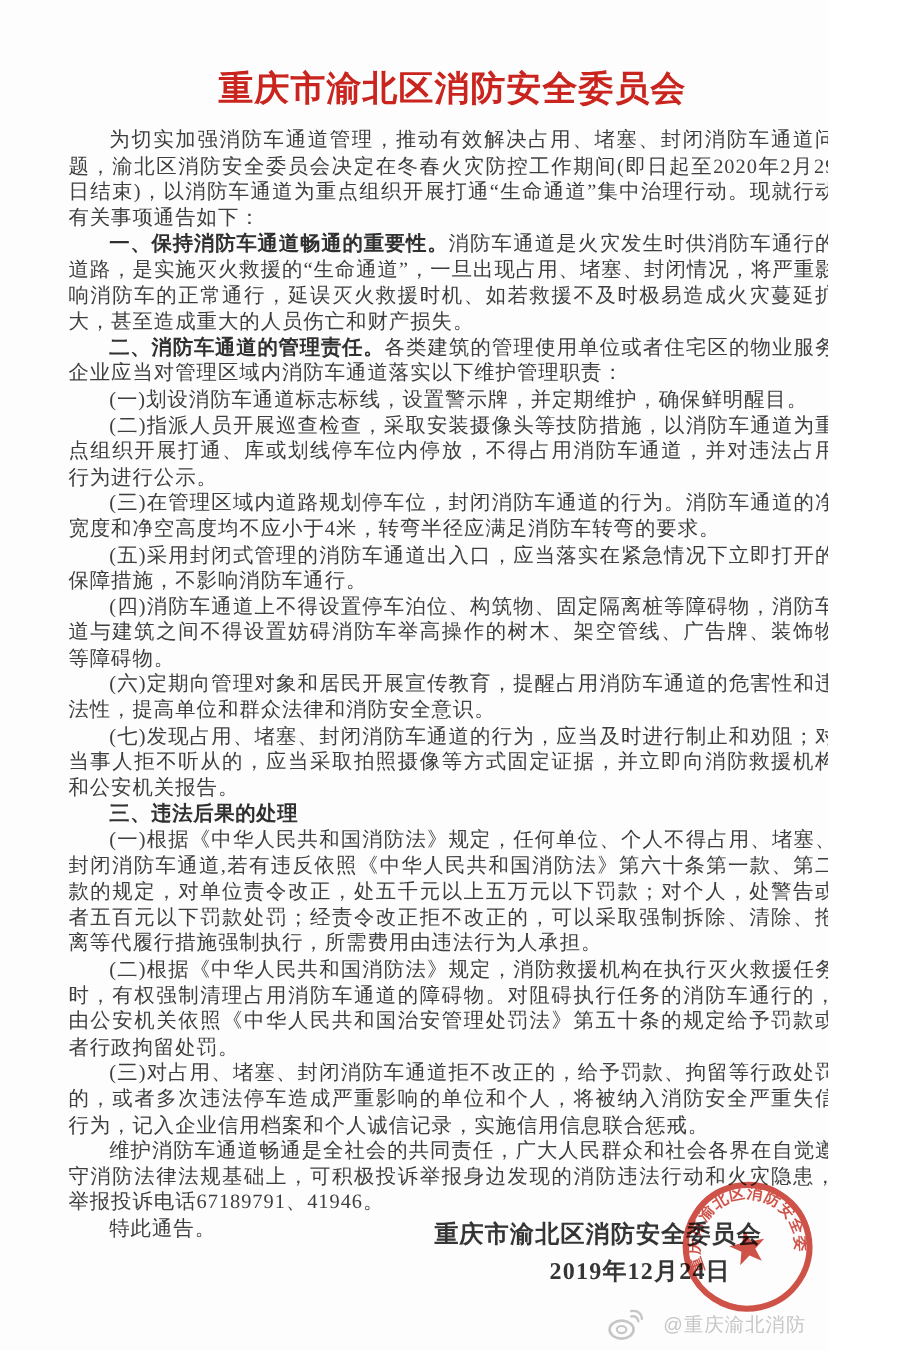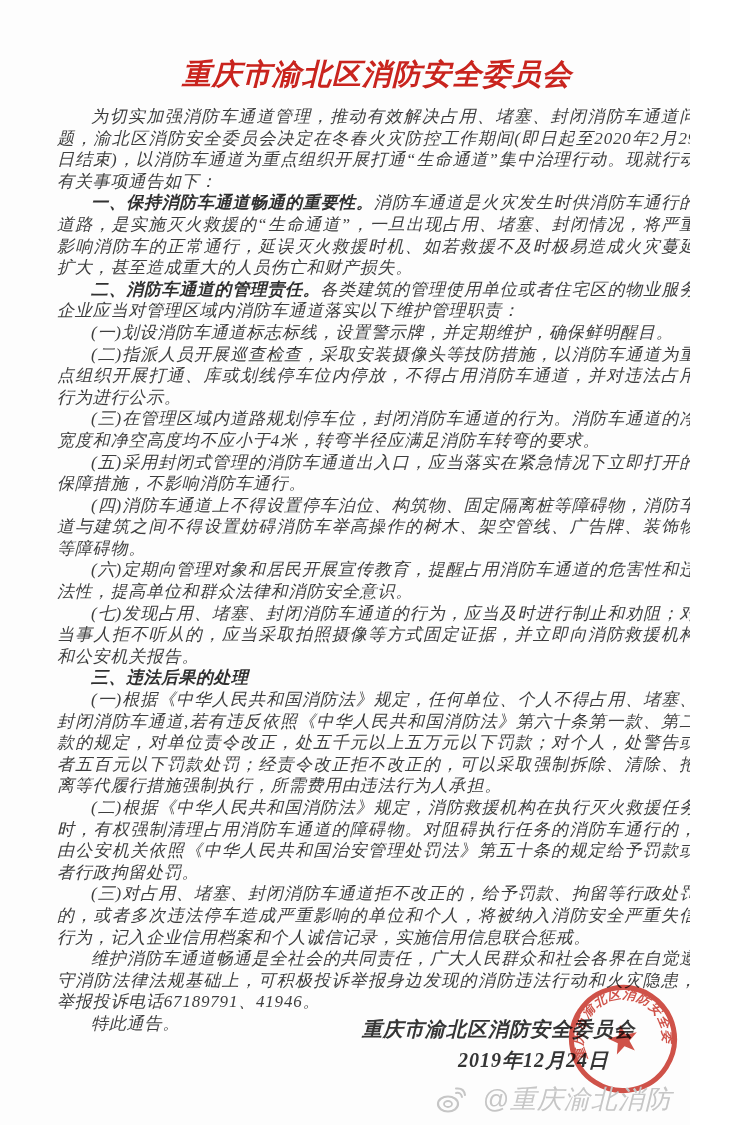--- a/index.html
+++ b/index.html
@@ -3,21 +3,20 @@
 <meta charset="utf-8">
 <style>
   html,body { margin:0; padding:0; }
   .page {
     position: relative;
     width: 690px;
     height: 1125px;
     background: #fdfdfd;
     overflow: hidden;
     font-family: "Liberation Serif", "DejaVu Serif", serif;
-    font-style: italic;
   }
   .content {
     position: absolute;
     left: 57px;
     top: 56px;
     width: 640px;
   }
   .title {
     text-align: center;
     font-weight: bold;
@@ -69,21 +68,21 @@
     pointer-events: none;
   }
   .watermark {
     position: absolute;
     right: 18px;
     bottom: 8px;
     display: flex;
     align-items: center;
     gap: 17px;
     color: #c6c6c6;
-    font-size: 26px;
+    font-size: 16px;
     font-family: "Liberation Sans", "DejaVu Sans", sans-serif;
     letter-spacing: 1px;
   }
   .watermark svg { display:block; }
 </style>
 </head>
 <body>
 
 <div class="page">
 

